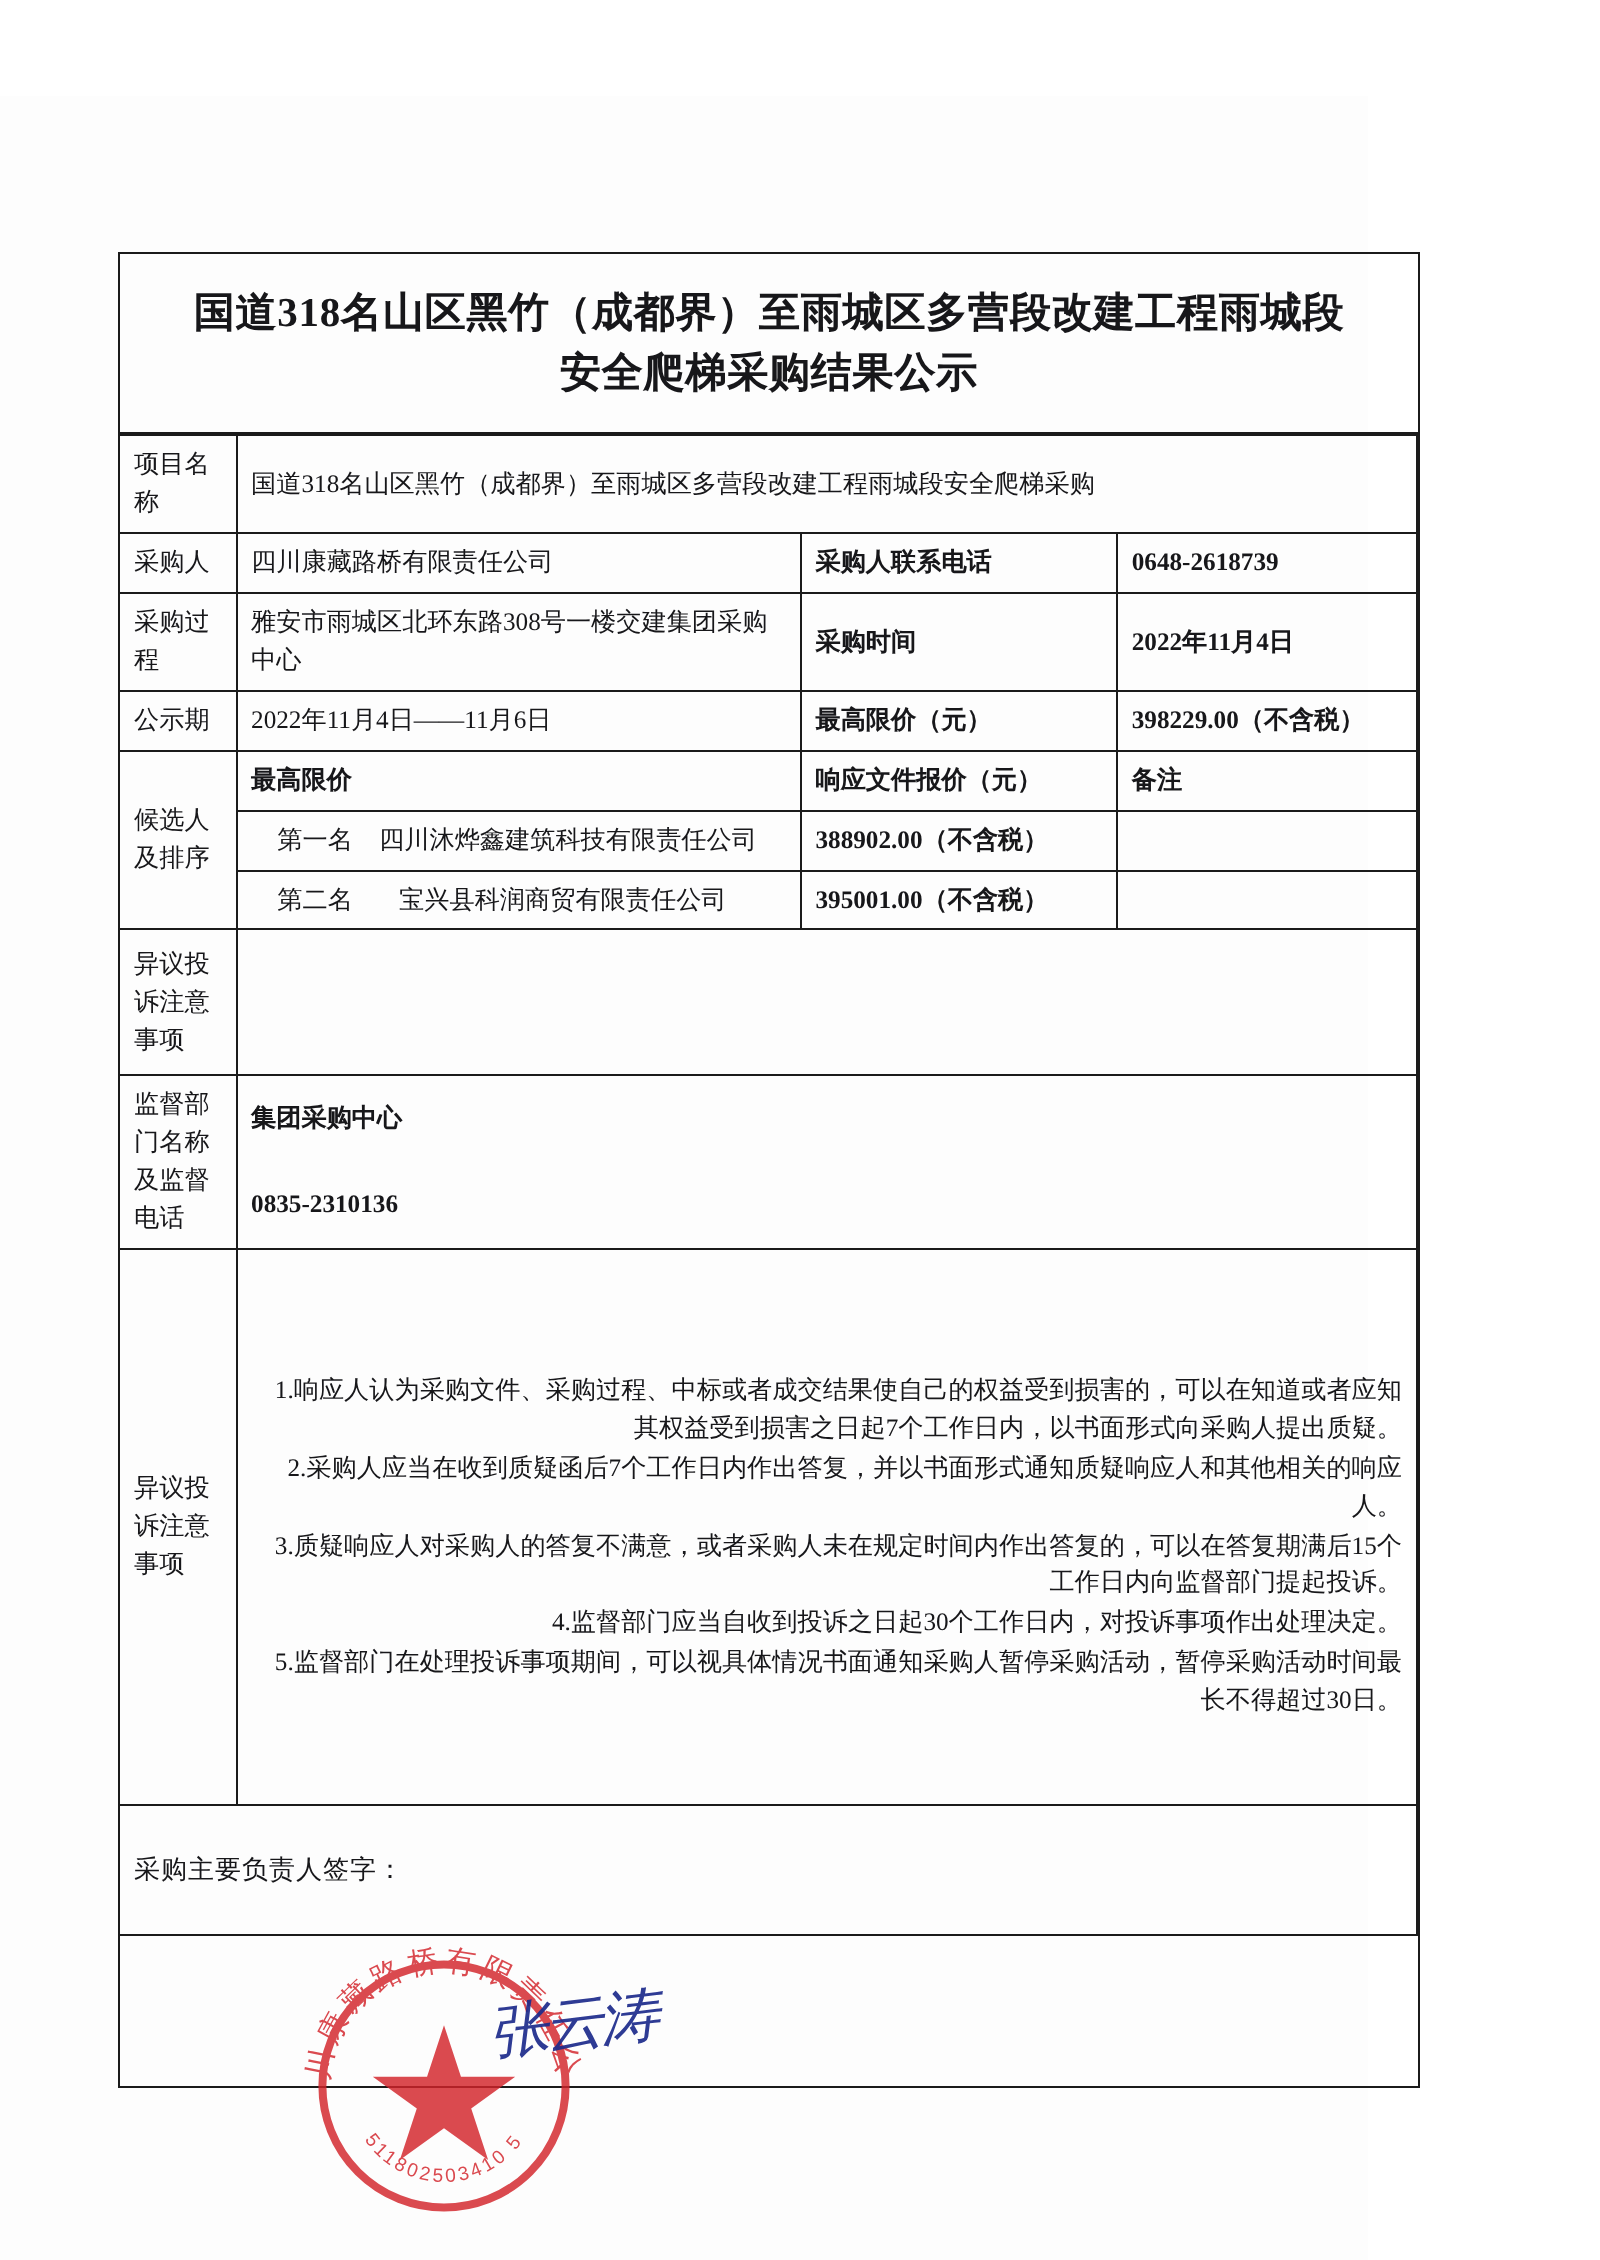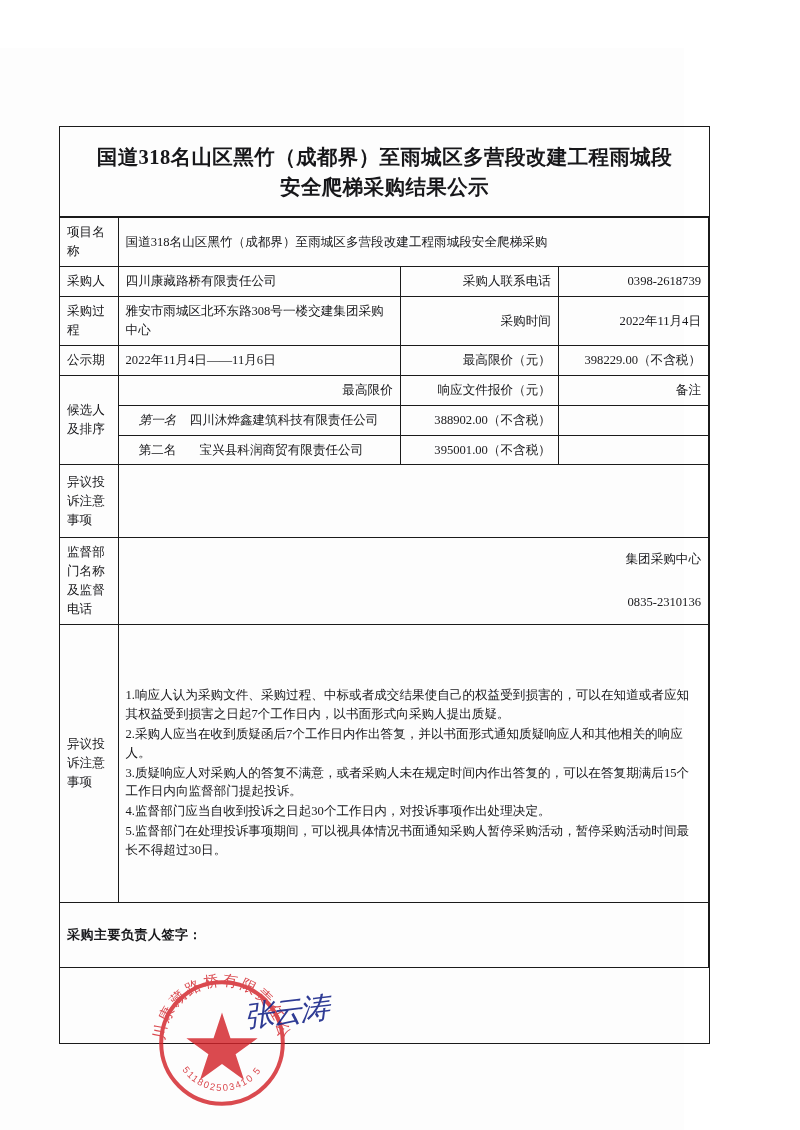--- a/index.html
+++ b/index.html
@@ -57,50 +57,50 @@
   td.lab {
     width: 58px;
     padding: 5px 4px;
     line-height: 1.45;
   }
   td.val {
     text-align: left;
     padding-left: 10px;
   }
   td.ctr {
-    text-align: right;
+    text-align: left;
+    font-weight: bold;
   }
   .no-left-border {
     border-left: none !important;
   }
   .no-top-border {
     border-top: none !important;
   }
   .no-bottom-border {
     border-bottom: none !important;
   }
   .notice-list {
-    text-align: left;
+    text-align: right;
     padding: 10px 12px 12px 12px;
     line-height: 1.62;
     font-size: 12.6px;
   }
   .notice-list p {
     margin: 0 0 1px 0;
     text-indent: 0;
   }
   .sign-row td {
     height: 54px;
     vertical-align: middle;
   }
   .sign-label {
     padding-left: 14px;
     font-size: 13px;
     letter-spacing: 0.5px;
-    font-weight: bold;
   }
   
   .stamp {
     position: absolute;
     left: 142px;
     top: 915px;
     width: 160px;
     height: 160px;
     pointer-events: none;
   }
@@ -142,21 +142,21 @@
       <tbody>
           <tr>
         <td class="lab no-left-border">项目名称</td>
         <td class="val" colspan="3">国道318名山区黑竹（成都界）至雨城区多营段改建工程雨城段安全爬梯采购</td>
       </tr>
 
       <tr>
         <td class="lab no-left-border">采购人</td>
         <td class="val">四川康藏路桥有限责任公司</td>
         <td class="ctr">采购人联系电话</td>
-        <td class="ctr">0398-2618739</td>
+        <td class="ctr">0648-2618739</td>
       </tr>
 
       <tr>
         <td class="lab no-left-border">采购过程</td>
         <td class="val">雅安市雨城区北环东路308号一楼交建集团采购中心</td>
         <td class="ctr">采购时间</td>
         <td class="ctr">2022年11月4日</td>
       </tr>
 
       <tr>
@@ -169,21 +169,21 @@
       <tr>
         <td class="lab no-left-border" rowspan="3">候选人及排序</td>
         <td class="ctr">最高限价</td>
         <td class="ctr">响应文件报价（元）</td>
         <td class="ctr">备注</td>
       </tr>
 
       <tr>
         <td class="val">
           <div style="display:flex;align-items:center;">
-            <span style="width:64px;text-align:center;flex:0 0 64px;font-style:italic;">第一名</span>
+            <span style="width:64px;text-align:center;flex:0 0 64px;">第一名</span>
             <span style="flex:1 1 auto;">四川沐烨鑫建筑科技有限责任公司</span>
           </div>
         </td>
         <td class="ctr">388902.00（不含税）</td>
         <td class="ctr"></td>
       </tr>
 
       <tr>
         <td class="val">
           <div style="display:flex;align-items:center;gap:10px;">

